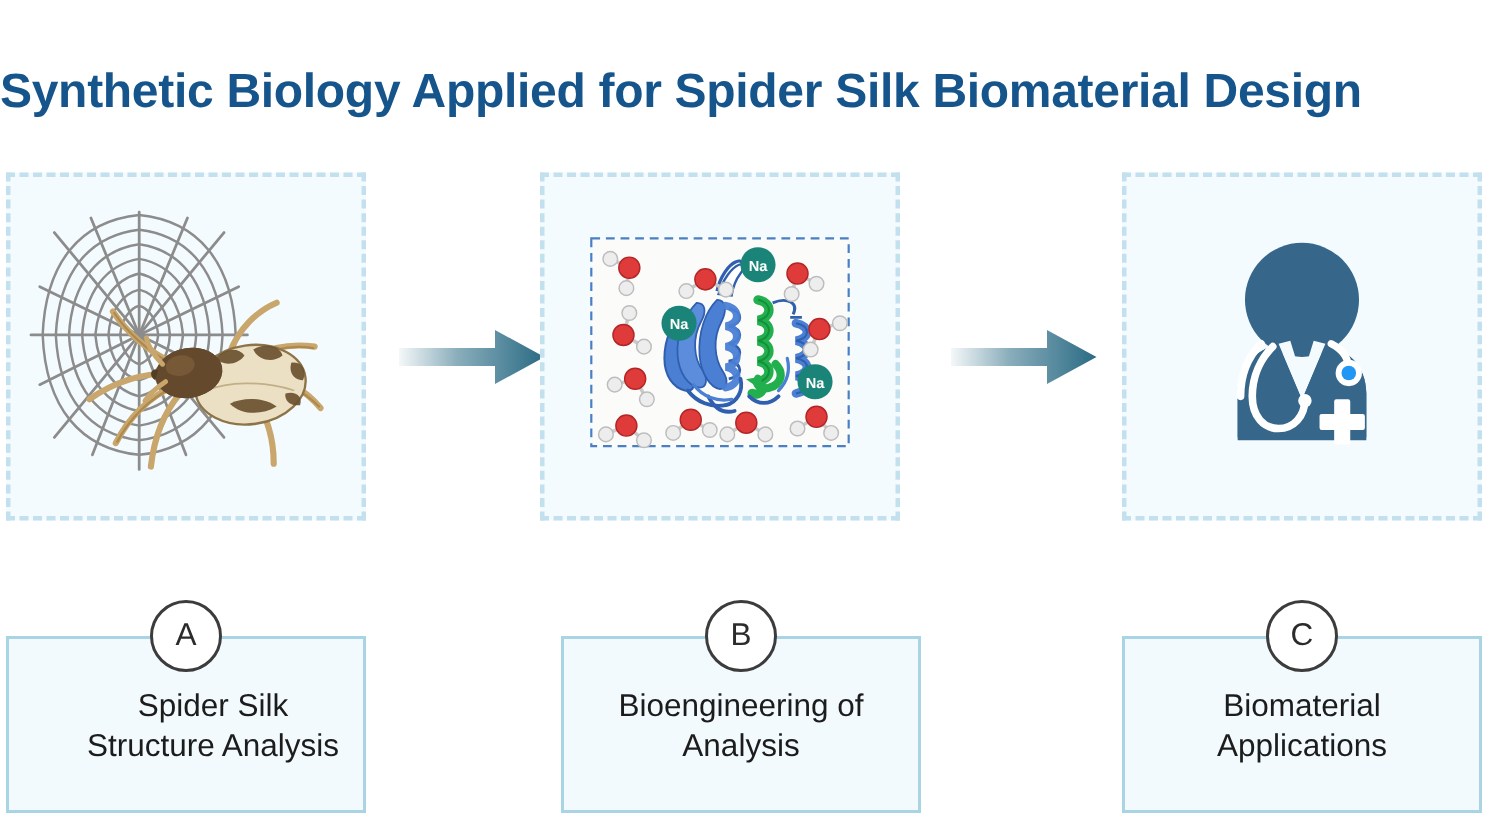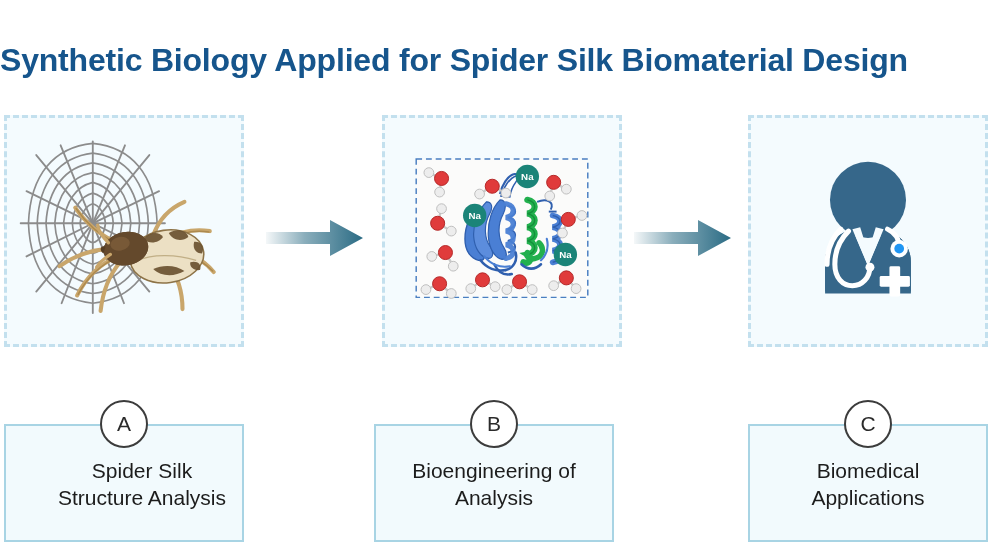--- a/index.html
+++ b/index.html
@@ -37,21 +37,21 @@
   .panel {
     position: absolute;
     top: 115px;
     width: 240px;
     height: 232px;
     box-sizing: border-box;
     border: 3px dashed #c3e0ee;
     background: #f4fbfe;
   }
   #panel-a { left: 4px; }
-  #panel-b { left: 382px; }
+  #panel-b { left: 360px; }
   #panel-c { left: 748px; }
 
   .panel-art {
     position: absolute;
     inset: 0;
     display: block;
   }
 
   
   .flow-arrow {
@@ -405,16 +405,16 @@
 </div>
 <div class="badge" id="badge-a">A</div>
 
 <div class="caption-box" id="caption-b">
   <div class="caption-text">Bioengineering of
 Analysis</div>
 </div>
 <div class="badge" id="badge-b">B</div>
 
 <div class="caption-box" id="caption-c">
-  <div class="caption-text">Biomedical
+  <div class="caption-text">Biomaterial
 Applications</div>
 </div>
 <div class="badge" id="badge-c">C</div>
 
 </body></html>

